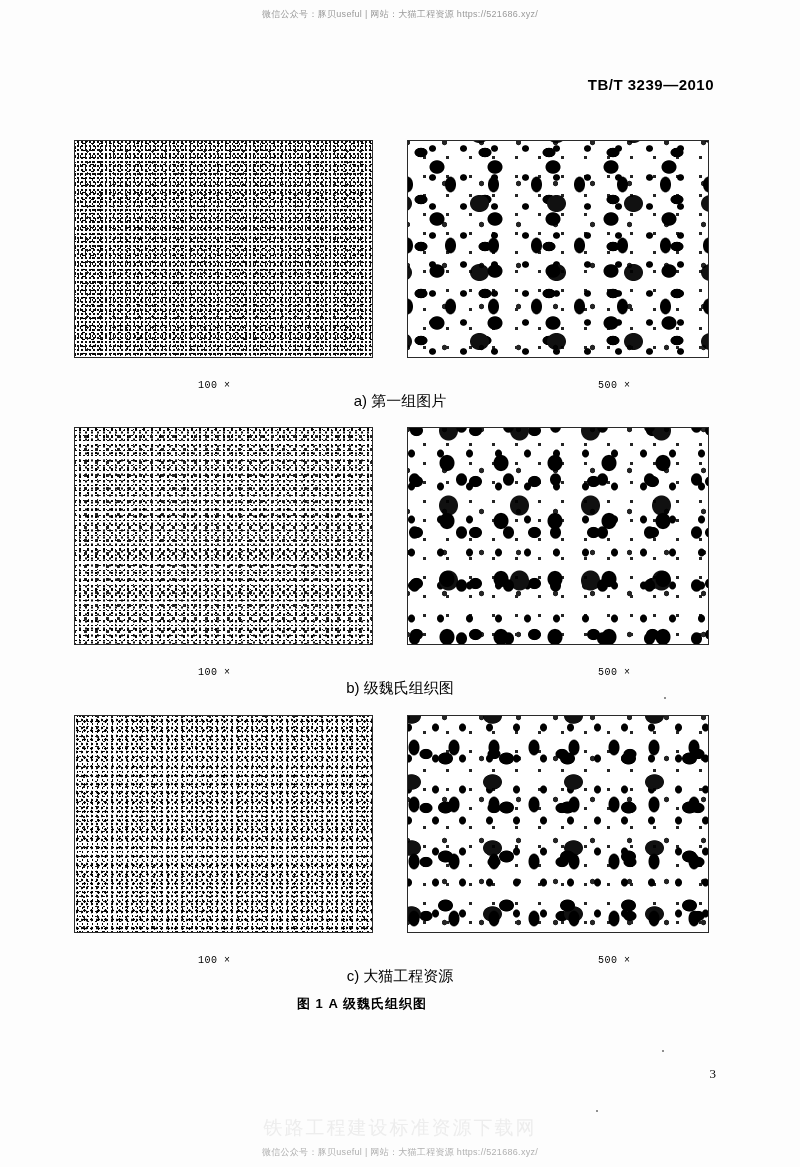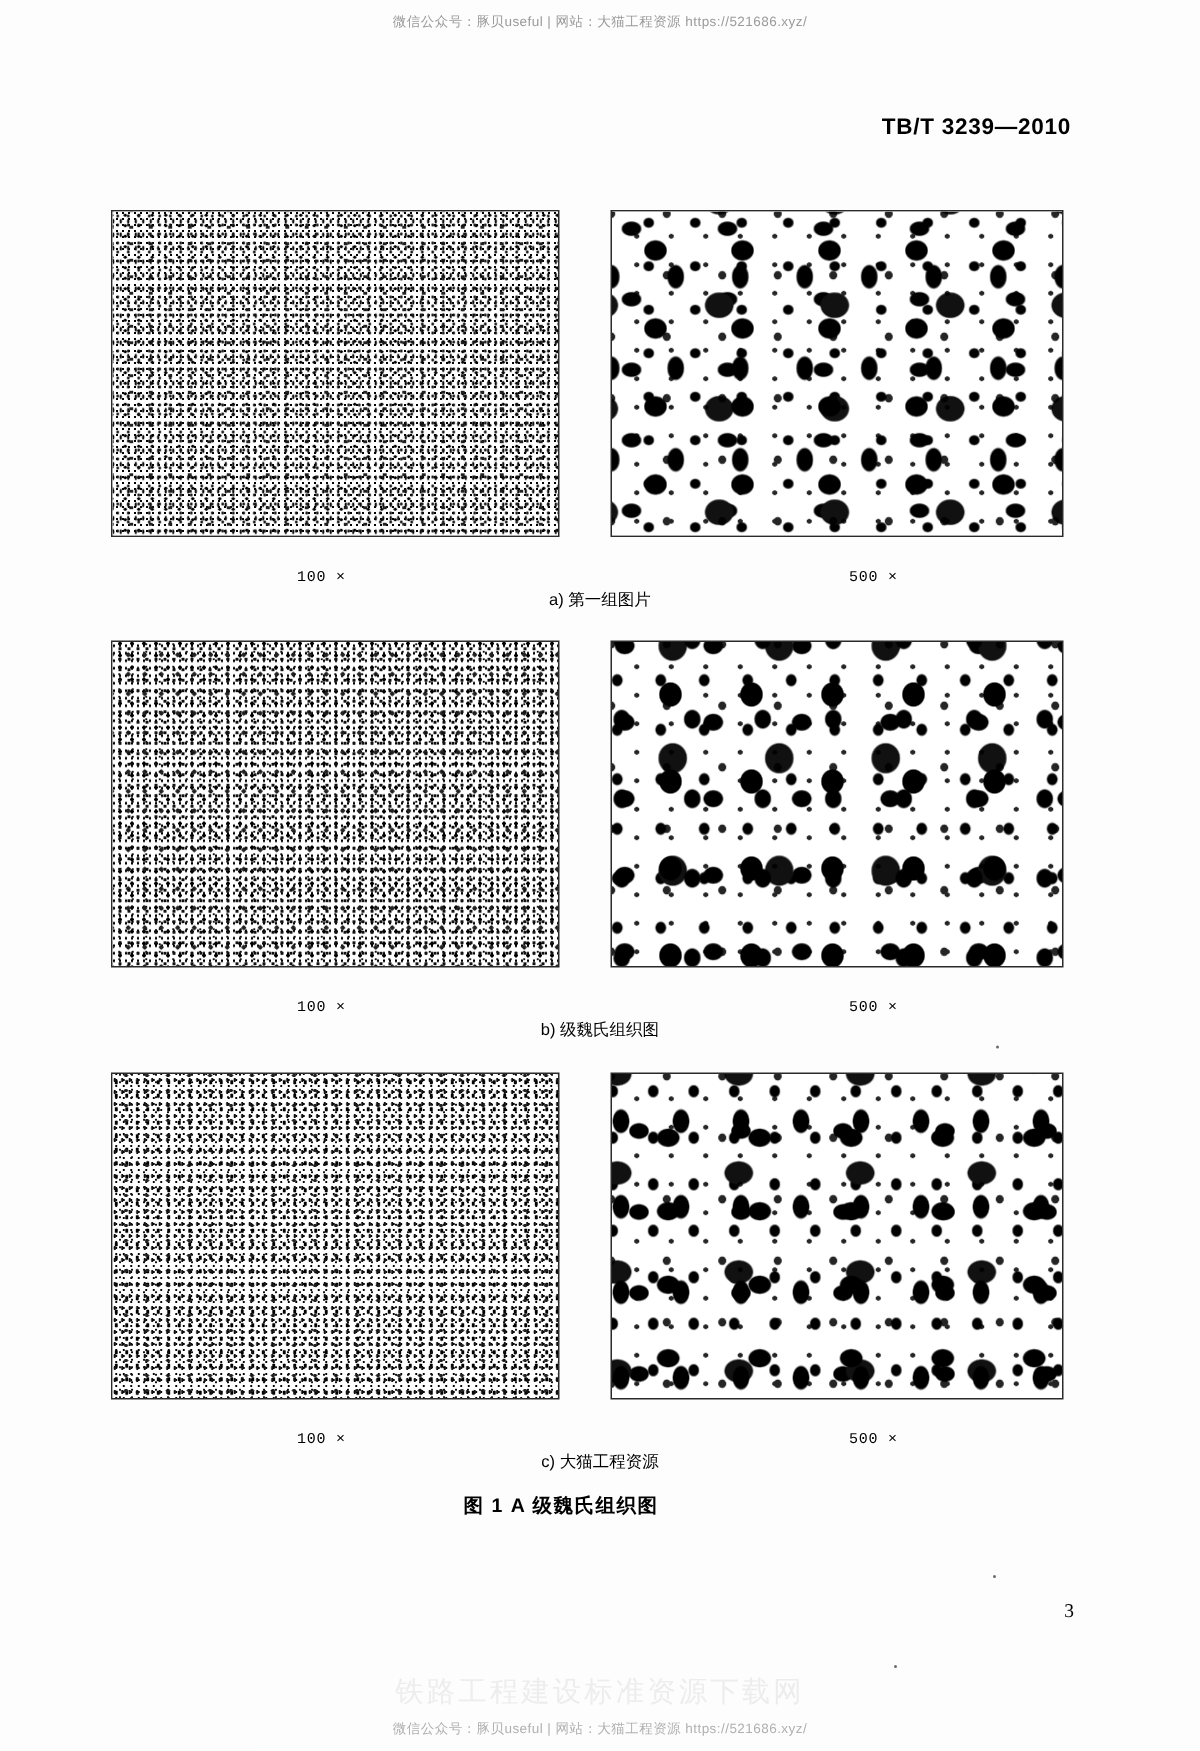--- a/index.html
+++ b/index.html
@@ -87,43 +87,42 @@
   .micro.right { left: 407px; width: 300px; height: 216px; }
 
   .mag {
     position: absolute;
     top: 240px;
     font-size: 10px;
     font-family: Liberation Mono, monospace;
     letter-spacing: 0.5px;
   }
   .mag.left  { left: 198px; }
-  .mag.right { left: 520px; padding-left: 46px; }
+  .mag.right { left: 552px; padding-left: 46px; }
 
   .sub-caption {
     position: absolute;
     top: 252px;
     left: 0;
     width: 800px;
     text-align: center;
-    font-size: 11px;
+    font-size: 15px;
     font-family: "Liberation Sans", sans-serif;
   }
 
   .fig-caption {
     position: absolute;
     top: 995px;
     left: 0;
     width: 724px;
     text-align: center;
     font-size: 13px;
     font-weight: bold;
     font-family: "Liberation Sans", sans-serif;
     letter-spacing: 1px;
-    margin-left: 12px;
   }
 
   .page-number {
     position: absolute;
     right: 84px;
     top: 1066px;
     font-size: 13px;
     font-family: "Liberation Serif", serif;
   }
 

